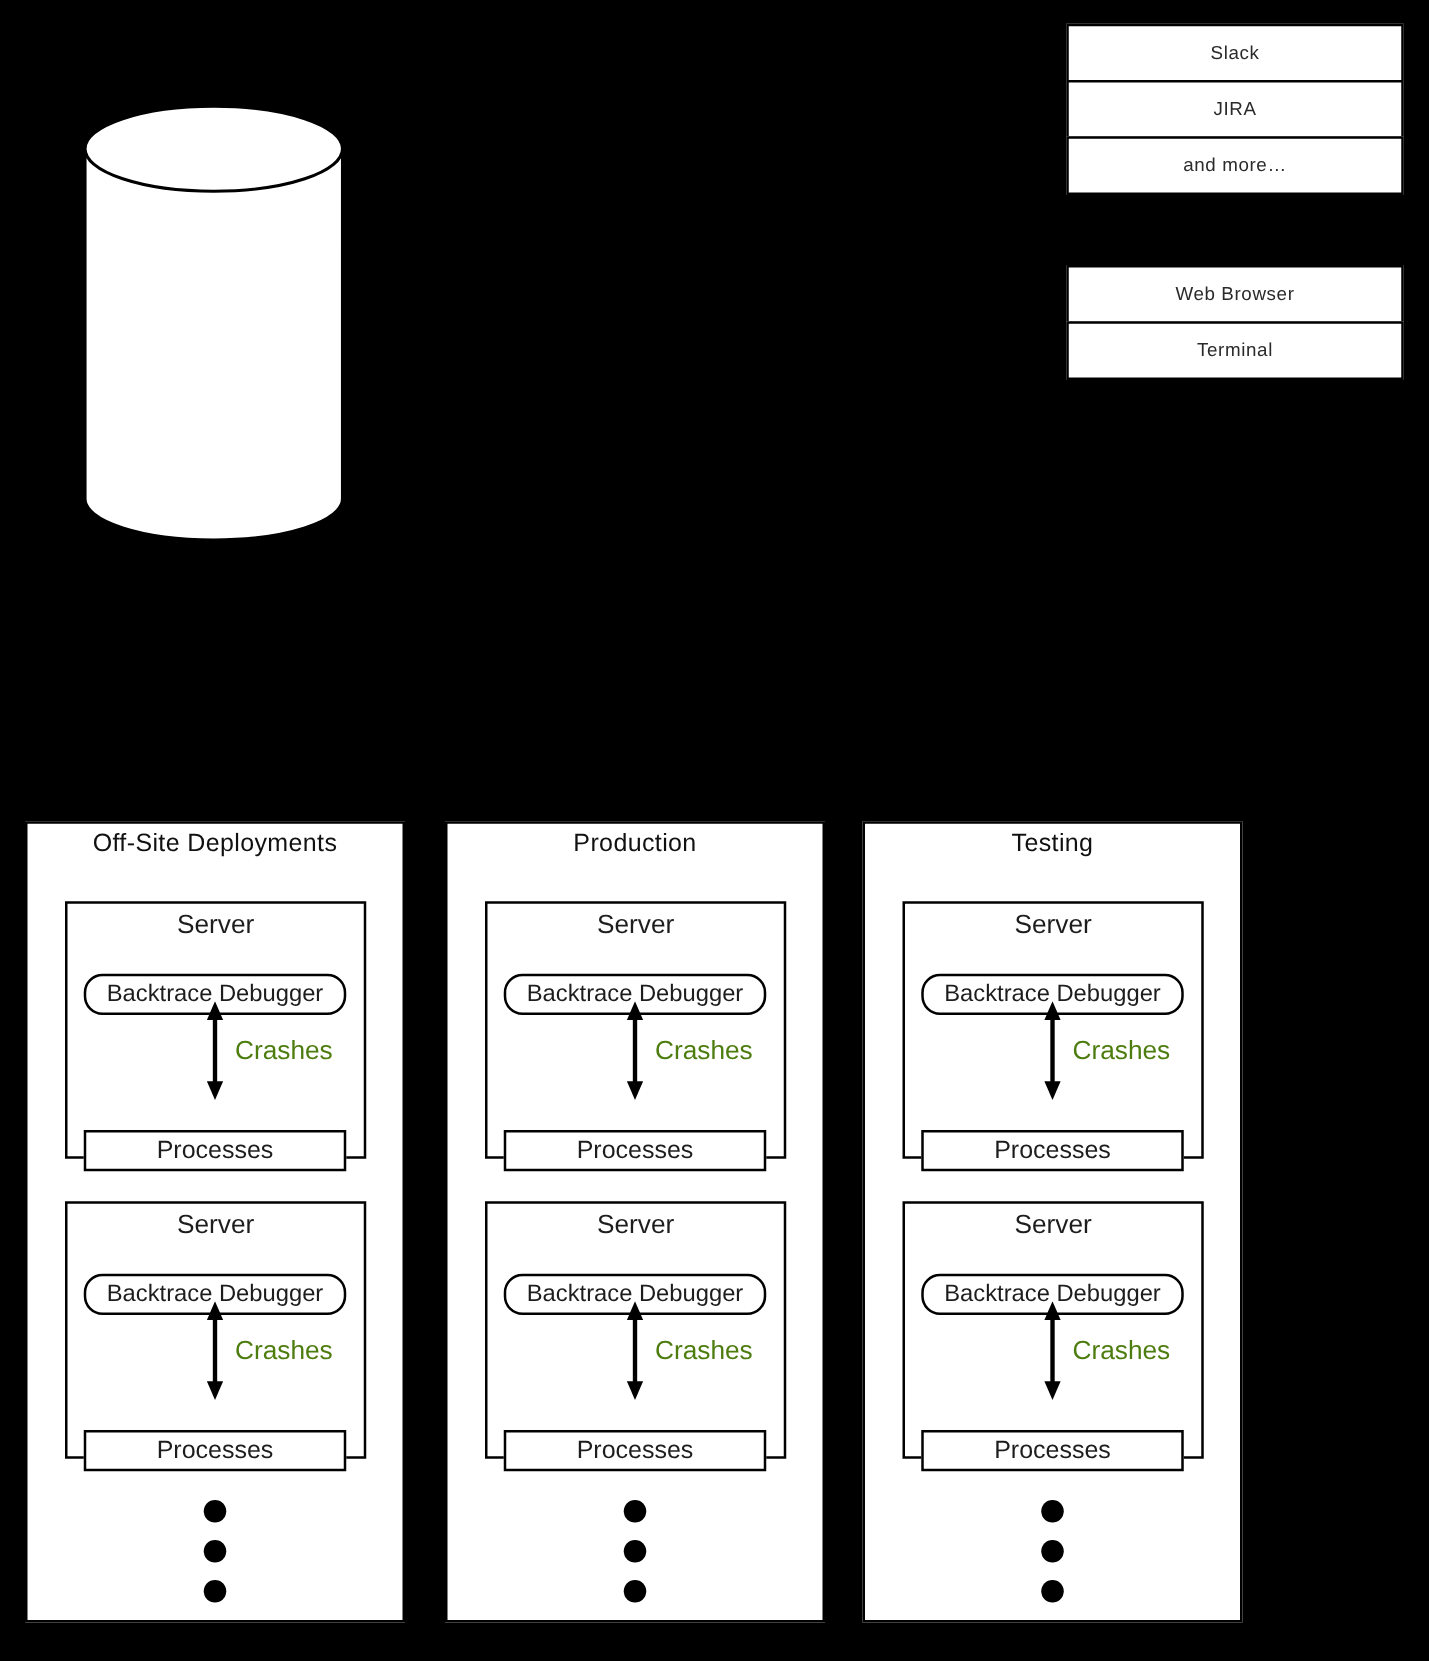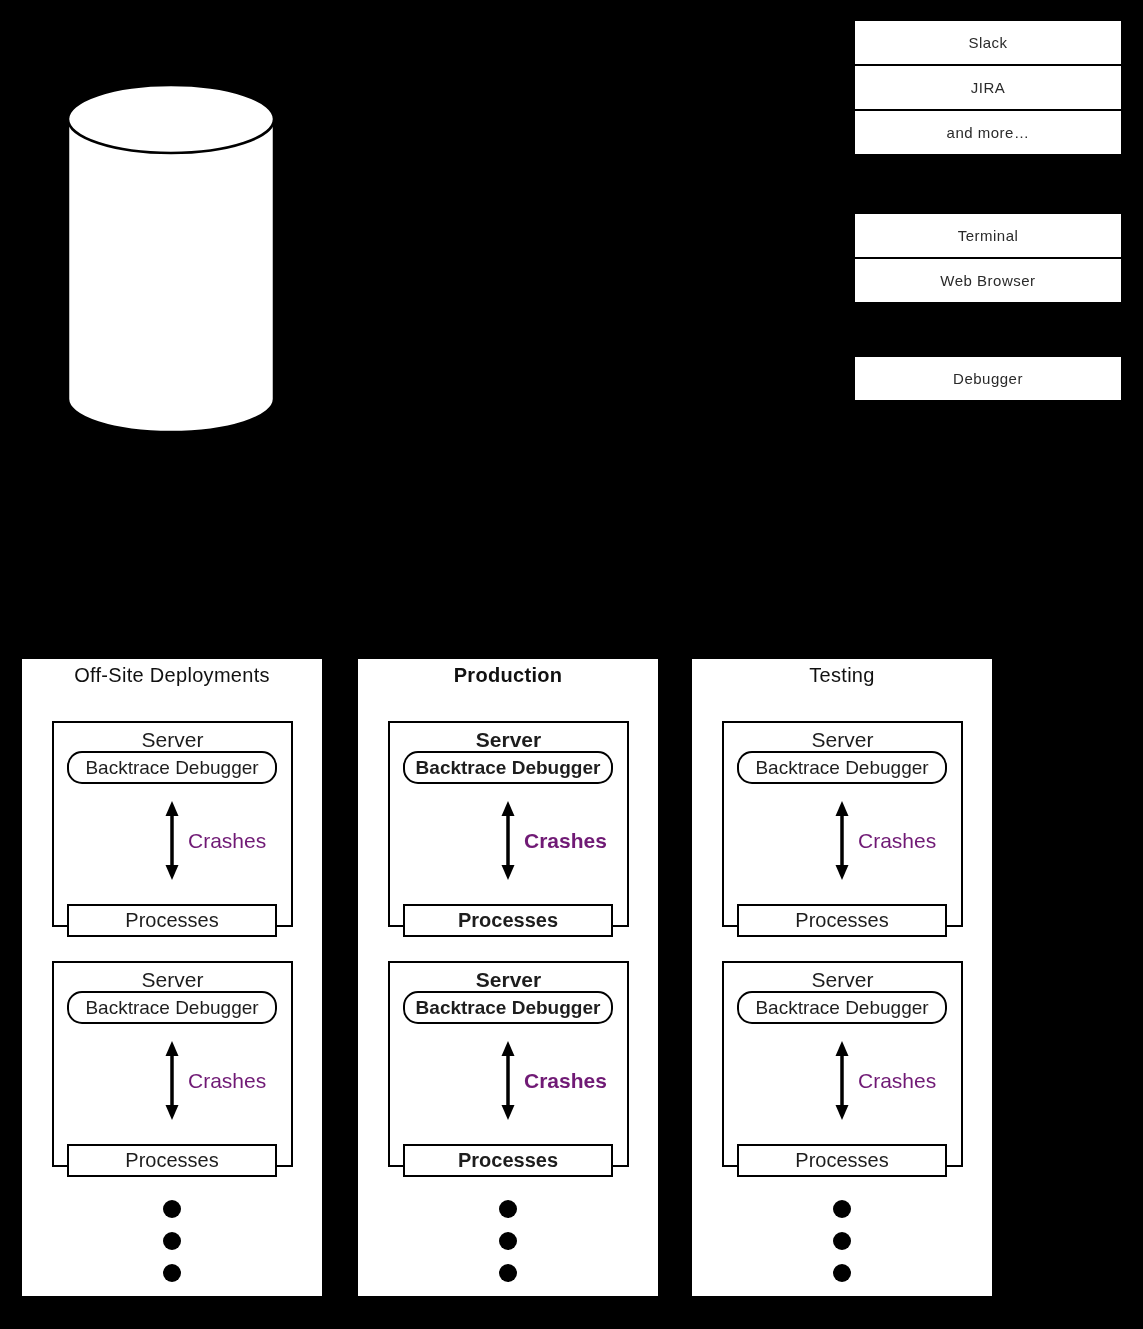--- a/index.html
+++ b/index.html
@@ -60,21 +60,21 @@
   .column {
     position: absolute;
     top: 657px;
     width: 304px;
     height: 641px;
     box-sizing: border-box;
     background: #fff;
     border: 2px solid #000;
   }
   #column-0 { left: 20px; }
-  #column-1 { left: 356px; font-weight: bold; }
+  #column-1 { left: 356px; }
   #column-2 { left: 690px; }
   .column-title {
     position: absolute;
     top: 5px;
     left: 0;
     width: 100%;
     text-align: center;
     font-size: 20px;
     color: #111;
     letter-spacing: 0.3px;
@@ -107,33 +107,33 @@
     box-sizing: border-box;
     border: 2px solid #000;
     background: #fff;
     display: flex;
     align-items: center;
     justify-content: center;
     font-size: 19px;
     color: #1d1d1d;
     white-space: nowrap;
   }
-  .inner-box.debugger  { top: 28px; border-radius: 15px; }
+  .inner-box.debugger  { top: 56px; border-radius: 15px; }
   .inner-box.processes { top: 157px; font-size: 20px; margin-top: 24px; }
   .arrow-svg {
     position: absolute;
     left: 107px;
     top: 78px;
   }
   .crashes-label {
     position: absolute;
     left: 134px;
     top: 106px;
     font-size: 21px;
-    color: #701a75;
+    color: #4d7c0f;
   }
   .dots {
     position: absolute;
     left: 141px;
     width: 18px;
   }
   .dot {
     width: 18px;
     height: 18px;
     border-radius: 50%;
@@ -156,27 +156,24 @@
     <ellipse cx="105" cy="36" rx="103" ry="34" fill="#ffffff" stroke="#000000" stroke-width="2.5"></ellipse>
   </svg>
 
   <div class="stack-group" id="group-integrations">
     <div class="stack-box">Slack</div>
     <div class="stack-box">JIRA</div>
     <div class="stack-box">and more…</div>
   </div>
 
   <div class="stack-group" id="group-clients">
+    <div class="stack-box">Web Browser</div>
     <div class="stack-box">Terminal</div>
-    <div class="stack-box">Web Browser</div>
-  </div>
-
-  <div class="stack-group" id="group-tools">
-    <div class="stack-box">Debugger</div>
-  </div>
+  </div>
+
 
   <div class="column" id="column-0">
     <div class="column-title">Off-Site Deployments</div>
 
     <div class="server-card first">
       <div class="server-title">Server</div>
       <div class="inner-box debugger">Backtrace Debugger</div>
       <svg class="arrow-svg" width="22" height="79" viewBox="0 0 22 79">
         <line x1="11" y1="9" x2="11" y2="70" stroke="#000" stroke-width="3.5"></line>
         <polygon points="11,0 4.5,15 17.5,15" fill="#000"></polygon>

